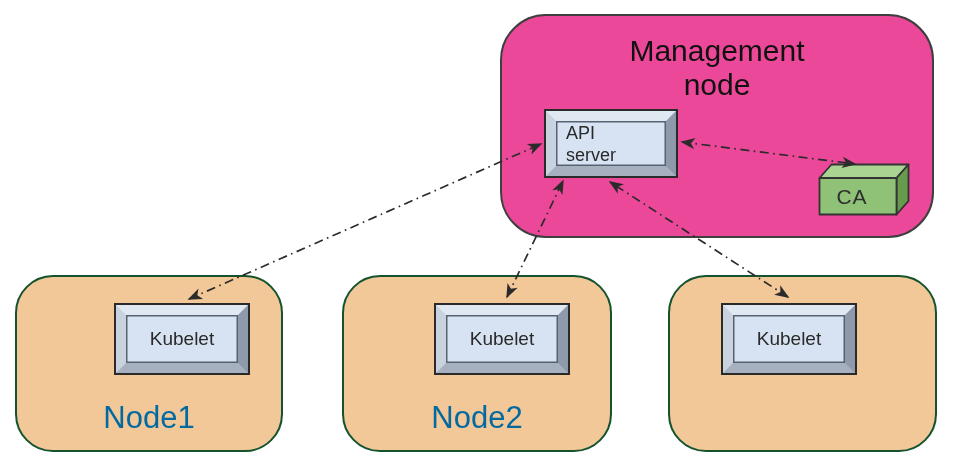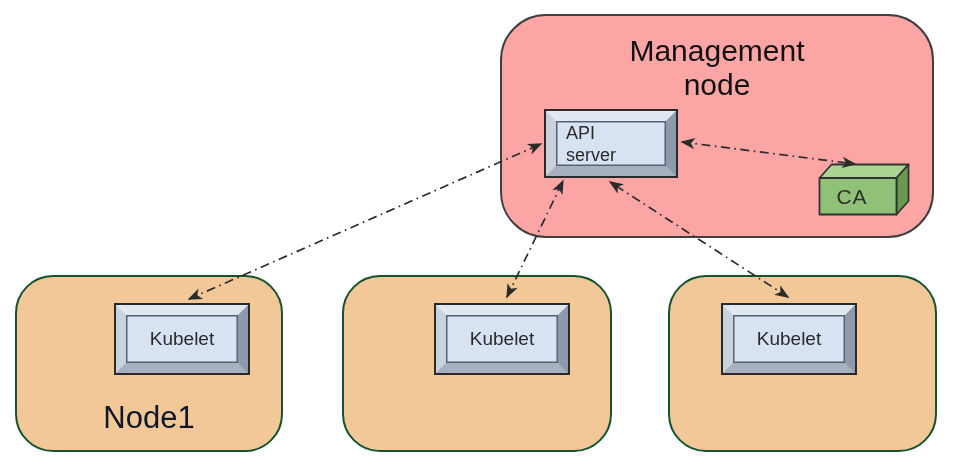--- a/index.html
+++ b/index.html
@@ -3,34 +3,34 @@
 <meta charset="utf-8">
 <style>
   html,body{margin:0;padding:0;background:#ffffff;}
   .canvas{
     position:relative;width:958px;height:468px;background:#ffffff;overflow:hidden;
     font-family:"Liberation Sans","DejaVu Sans",sans-serif;color:#1c1c1c;
   }
   
   .mgmt{
     position:absolute;left:500px;top:14px;width:434px;height:224px;
-    background:#fca5a5;border:2px solid #3f3f3f;border-radius:46px;box-sizing:border-box;
+    background:#ec4899;border:2px solid #3f3f3f;border-radius:46px;box-sizing:border-box;
   }
   .mgmt-title{
     position:absolute;left:0;right:0;top:18px;display:flex;justify-content:center;
     font-size:30px;line-height:34px;color:#111;
   }
   .mgmt-title span{display:block;max-width:235px;text-align:center;}
   .wnode{
     position:absolute;top:275px;height:177px;
     background:#f2c898;border:2px solid #14532d;border-radius:38px;box-sizing:border-box;
   }
   .wnode-label{
     position:absolute;left:0;right:0;bottom:14px;text-align:center;
-    font-size:31px;color:#0f172a;
+    font-size:31px;color:#0369a1;
   }
   
   .bevel{
     position:absolute;box-sizing:border-box;
     border-style:solid;border-width:11px;
     border-top-color:#e0e8f1;border-left-color:#c9d3e0;
     border-right-color:#8e99ab;border-bottom-color:#a6b0bf;
     background:#d7e3f2;
     outline:2px solid #2a2a2a;outline-offset:-1px;
     box-shadow:inset 0 0 0 1.5px #566171;
@@ -85,20 +85,21 @@
     <div class="bevel" style="left:98px;top:27px;width:134px;height:70px;">
       <div class="kubelet-label">Kubelet</div>
     </div>
     <div class="wnode-label">Node1</div>
   </div>
 
   <div class="wnode" style="left:342px;width:270px;">
     <div class="bevel" style="left:91px;top:27px;width:134px;height:70px;">
       <div class="kubelet-label">Kubelet</div>
     </div>
+    <div class="wnode-label">Node2</div>
   </div>
 
   <div class="wnode" style="left:668px;width:269px;">
     <div class="bevel" style="left:52px;top:27px;width:134px;height:70px;">
       <div class="kubelet-label">Kubelet</div>
     </div>
   </div>
 
   <svg class="arrows" width="958" height="468" viewBox="0 0 958 468">
     <defs>

